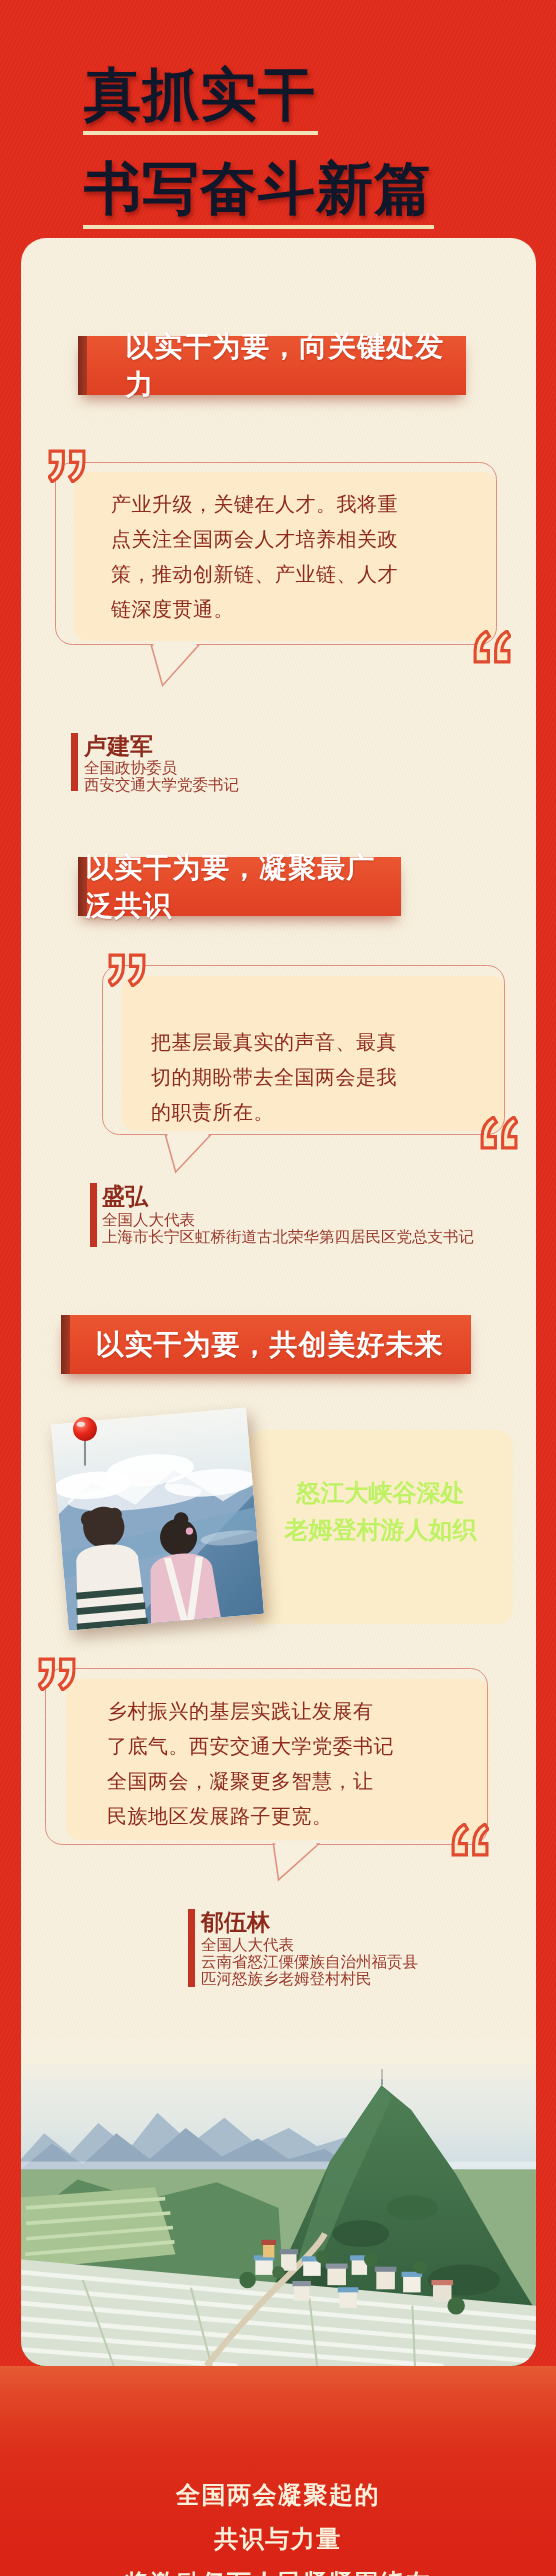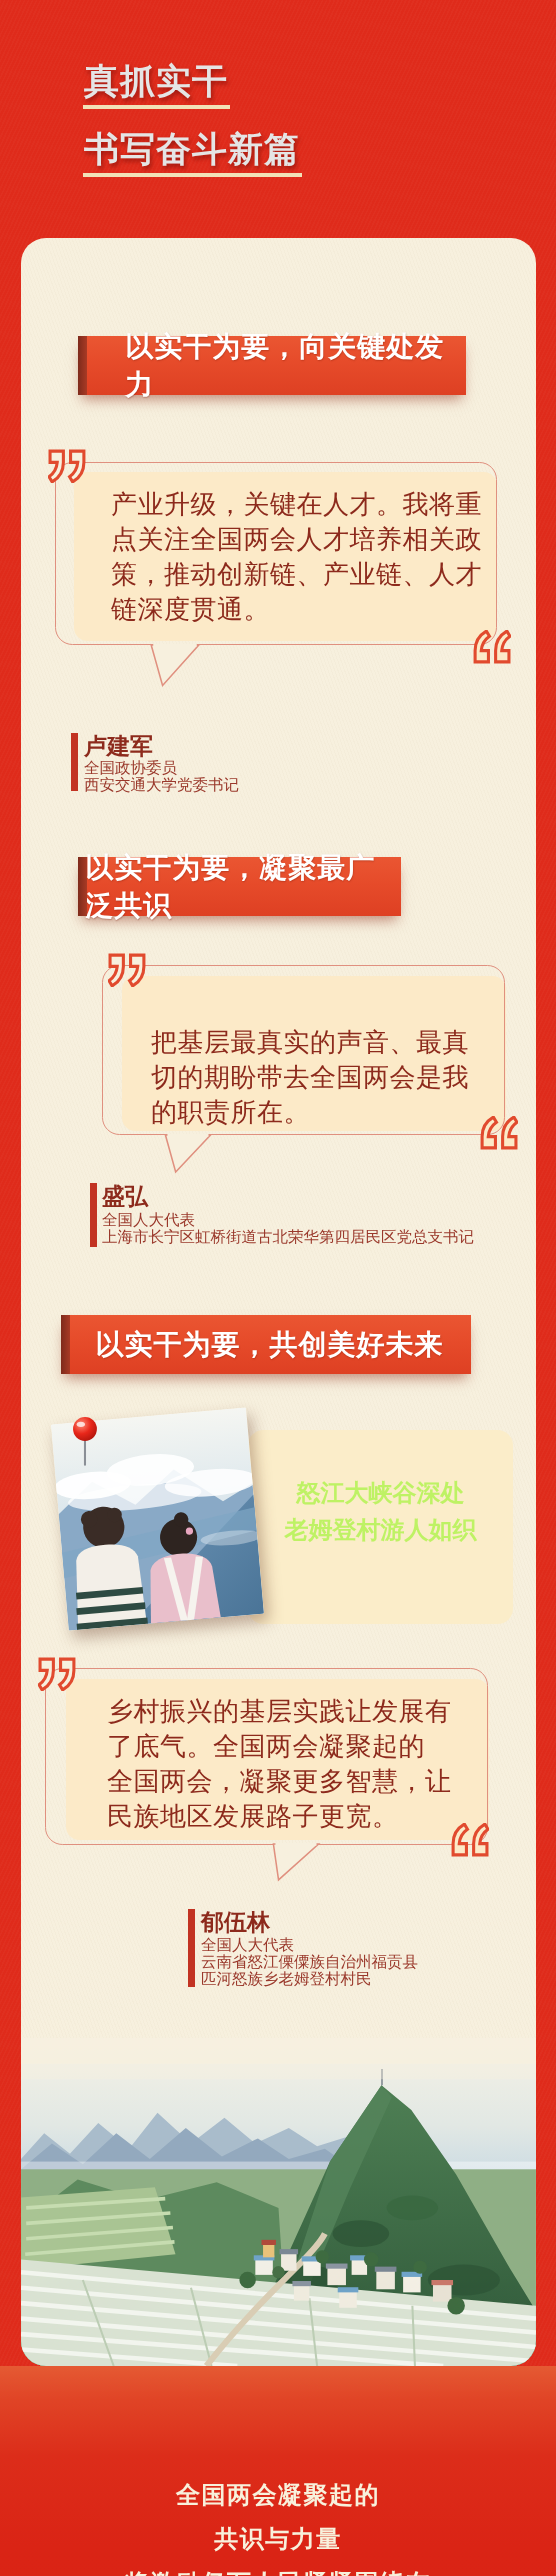--- a/index.html
+++ b/index.html
@@ -3,41 +3,41 @@
 <meta charset="utf-8">
 <style>
   html,body{margin:0;padding:0;background:#8a1208;}
   .page{position:relative;width:556px;height:2928px;margin:0 auto;overflow:hidden;
         background:#DF2B1B;font-family:"Liberation Sans","DejaVu Sans",sans-serif;}
   .tex{position:absolute;inset:0;pointer-events:none;
        background:repeating-linear-gradient(115deg,rgba(255,255,255,.025) 0 1.5px,rgba(0,0,0,0) 1.5px 3.6px);}
   
   .title-wrap{position:absolute;left:83px;top:61px;}
   .title-line{display:block;width:fit-content;font-family:"Liberation Serif","DejaVu Serif",serif;
-      font-weight:700;font-size:35px;line-height:1.18;color:#e5e5e5;letter-spacing:1px;
+      font-weight:700;font-size:57px;line-height:1.18;color:#0f172a;letter-spacing:1px;
       border-bottom:4.1px solid #F2E2B8;padding:0 2.1px 3.1px 1px;
       text-shadow:1.5px 2.6px 4.1px rgba(100,10,5,.55);}
   .title-line+.title-line{margin-top:19.6px;}
   
   .panel{position:absolute;left:20.6px;top:238px;width:515px;height:2128px;border-radius:25px;
       background:#F7F0DE;
       background-image:repeating-linear-gradient(70deg,rgba(190,170,130,.05) 0 1px,rgba(0,0,0,0) 1px 3.1px);}
   
   .banner{position:absolute;height:59px;background:linear-gradient(180deg,#EA5632 0%,#E64B2A 45%,#DE4023 100%);
       box-shadow:0 8.2px 12.4px -4.1px rgba(140,35,18,.5);display:flex;align-items:center;justify-content:center;}
   .banner .cap{position:absolute;left:0;top:0;bottom:0;width:8.8px;
       background:linear-gradient(90deg,#7E2A1B,#A83A25);}
   .banner .blabel{font-family:"Liberation Serif","DejaVu Serif",serif;font-weight:700;
       font-size:28px;color:#FFFFFF;letter-spacing:1px;padding-left:7.2px;
       text-shadow:0.5px 1px 1.5px rgba(120,25,10,.35);}
   
   .q-border{position:absolute;border:1.5px solid #E0907F;border-radius:17.5px;}
   .q-fill{position:absolute;background:#FCEAC8;border-radius:13.4px;}
   .q-text{position:absolute;font-family:"Liberation Serif","DejaVu Serif",serif;
-      font-size:26px;line-height:35px;color:#8D2A1C;letter-spacing:0.5px;white-space:nowrap;}
+      font-size:20px;line-height:35px;color:#8D2A1C;letter-spacing:0.5px;white-space:nowrap;}
   .qmark{position:absolute;}
   .tail{position:absolute;}
   
   .attr-bar{position:absolute;width:6.7px;background:#C23322;}
   .attr-name{position:absolute;font-weight:700;font-size:23px;color:#8D2A1C;white-space:nowrap;}
   .attr-lines{position:absolute;font-size:15.5px;line-height:17px;color:#9A382B;white-space:nowrap;}
   
   .caption-panel{position:absolute;left:248px;top:1430px;width:265px;height:194px;border-radius:15.5px;background:#FBEDC9;}
   .caption-text{position:absolute;left:248px;top:1475px;width:265px;text-align:center;
       font-family:"Liberation Serif","DejaVu Serif",serif;font-weight:700;font-size:24px;
@@ -209,21 +209,21 @@
     <path d="M44 4 H70 V26 C70 44 62 56 48 64 L42 54 C52 47 57 38 58 26 H44 Z" fill="#F7F0DE" stroke="#E14A2E" stroke-width="6"></path>
   </svg>
   <svg class="qmark" style="left:449px;top:1823px;" width="40" height="34" viewBox="0 0 78 66">
     <g transform="rotate(180 39 33)">
       <path d="M4 4 H30 V26 C30 44 22 56 8 64 L2 54 C12 47 17 38 18 26 H4 Z" fill="#FCEAC8" stroke="#E14A2E" stroke-width="6"></path>
       <path d="M44 4 H70 V26 C70 44 62 56 48 64 L42 54 C52 47 57 38 58 26 H44 Z" fill="#FCEAC8" stroke="#E14A2E" stroke-width="6"></path>
     </g>
   </svg>
   <div class="q-text" style="left:107px;top:1694px;">
     <div>乡村振兴的基层实践让发展有</div>
-    <div>了底气。全国两会凝聚起的</div>
+    <div>了底气。西安交通大学党委书记</div>
     <div>全国两会，凝聚更多智慧，让</div>
     <div>民族地区发展路子更宽。</div>
   </div>
 
   <div class="attr-bar" style="left:188px;top:1909px;height:78px;"></div>
   <div class="attr-name" style="left:201px;top:1907px;">郁伍林</div>
   <div class="attr-lines" style="left:201px;top:1936px;">
     <div>全国人大代表</div>
     <div>云南省怒江傈僳族自治州福贡县</div>
     <div>匹河怒族乡老姆登村村民</div>

